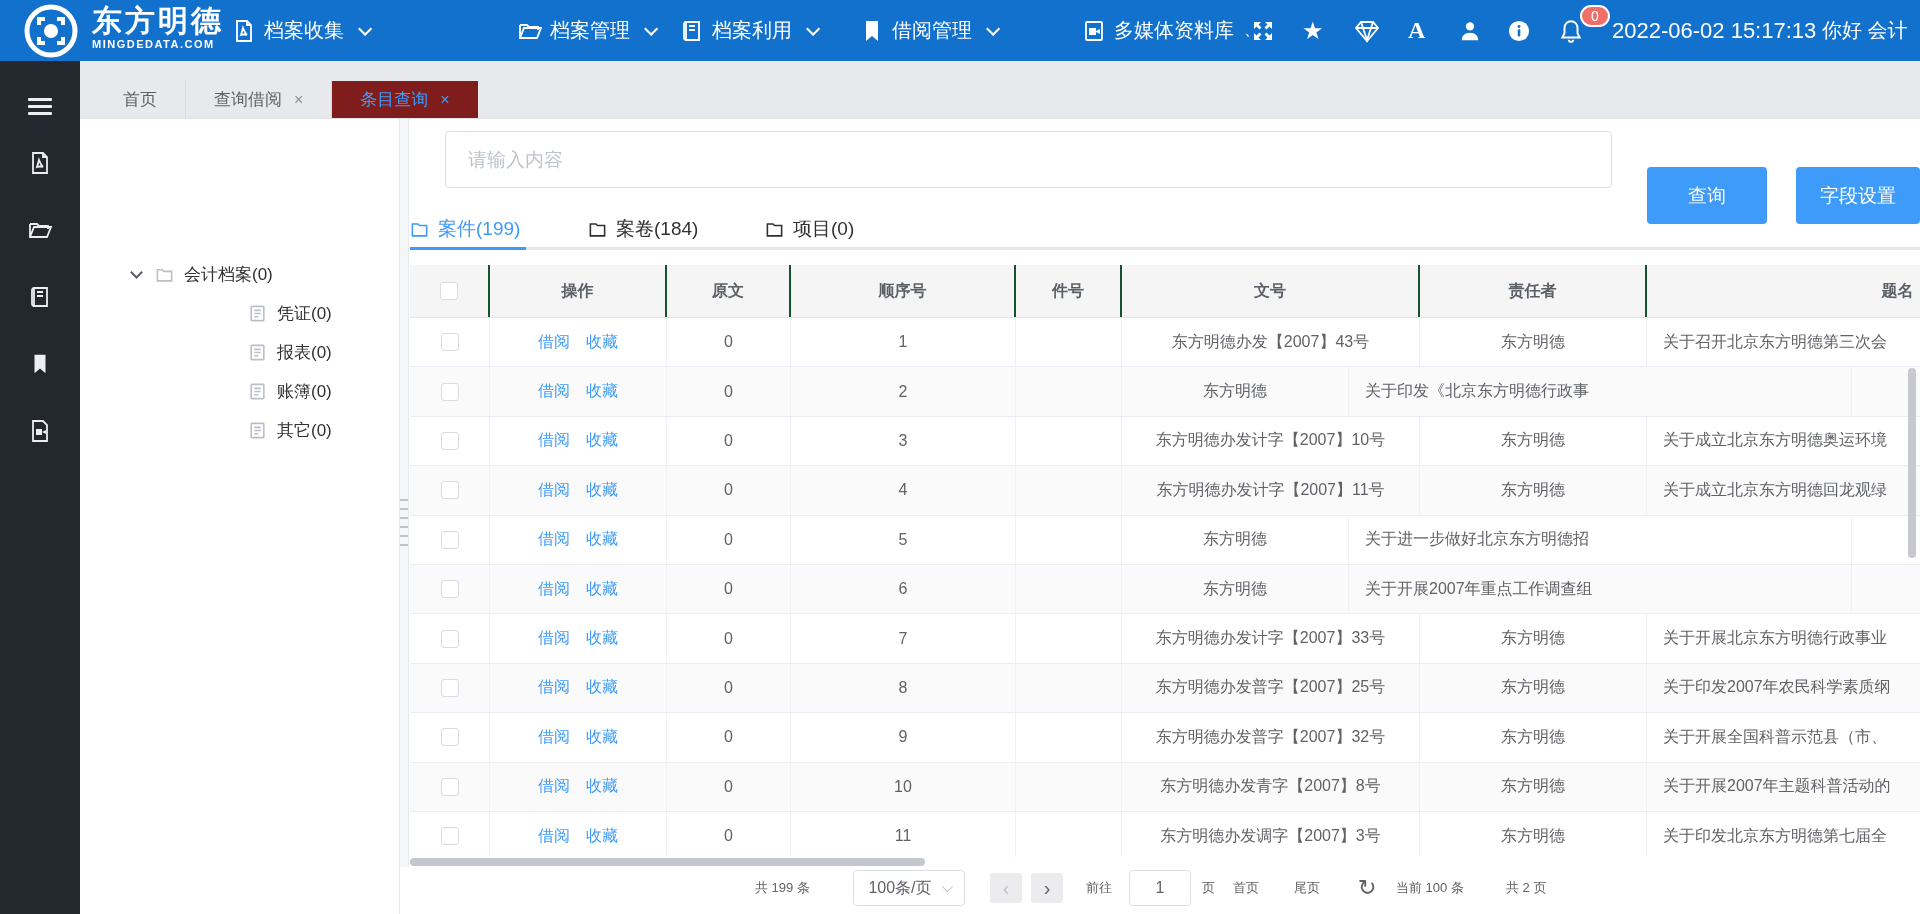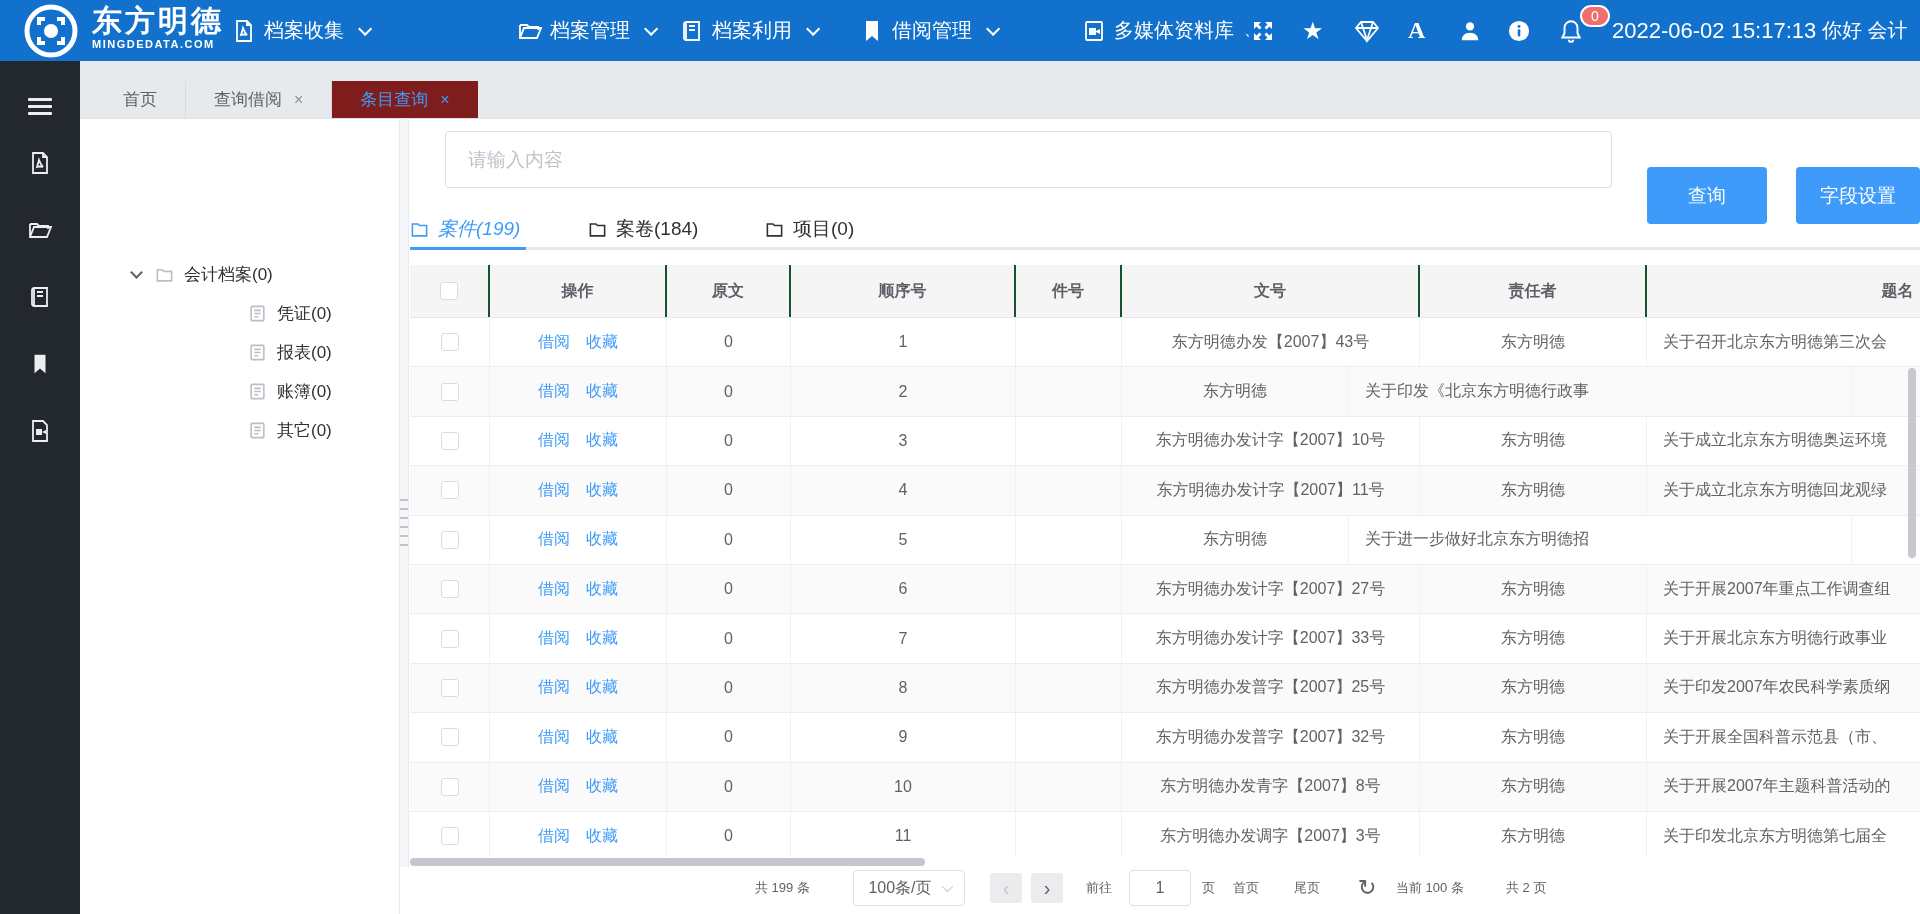--- a/index.html
+++ b/index.html
@@ -51,21 +51,21 @@
   
   .searchbox { position:absolute; left:445px; top:131px; width:1167px; height:57px; border:1px solid #dcdfe6; border-radius:4px; font-size:19px; padding:0 22px; color:#303133; outline:none; }
   .searchbox::placeholder { color:#bfc4cc; }
   .btn { position:absolute; top:131px; height:57px; background:#3e9bfa; color:#fff; font-size:19px; border:none; border-radius:4px; cursor:pointer; font-family:inherit;margin-top:36px; }
   .btn-query { left:1647px; width:120px; }
   .btn-fields { left:1796px; width:124px; }
 
   
   .rtab { position:absolute; top:210px; height:38px; display:flex; align-items:center; font-size:19px; color:#303133; cursor:pointer; }
   .rtab .fi { width:19px; height:19px; margin-right:9px; }
-  .rtab.active { color:#3e9bfa;font-style:italic; }
+  .rtab.active { color:#3e9bfa; }
   .rtrack { position:absolute; left:410px; top:247px; width:1510px; height:3px; background:#e4e7ed; }
   .runder { position:absolute; left:410px; top:247px; width:116px; height:3px; background:#3e9bfa; z-index:2; }
 
   
   .twrap { position:absolute; left:410px; top:265px; width:1510px; height:592px; overflow:hidden; }
   .ttable { width:1740px; }
   .thead { display:flex; height:53px; background:#f5f5f6; border-bottom:1px solid #e6e6ec; }
   .th { display:flex; align-items:center; justify-content:center; font-size:16px; font-weight:bold; color:#5b5f66; border-right:2px solid #14532d; }
   .trow { display:flex; height:49.4px; border-bottom:1px solid #ebeef5; background:#fff; }
   .trow:nth-child(even) { background:#fafafa; }
@@ -415,21 +415,20 @@
           <div class="td c0">
               <span class="cb"></span>
             </div>
           <div class="td c1">
             <a class="lnk">借阅</a>
             <a class="lnk">收藏</a>
           </div>
           <div class="td c2">0</div>
           <div class="td c3">6</div>
           <div class="td c4"></div>
-          <div class="td c5">东方明德办发计字【2007】27号</div>
           <div class="td c6">东方明德</div>
           <div class="td c7 left">关于开展2007年重点工作调查组</div>
         </div>
           <div class="trow">
           <div class="td c0">
               <span class="cb"></span>
             </div>
           <div class="td c1">
             <a class="lnk">借阅</a>
             <a class="lnk">收藏</a>

